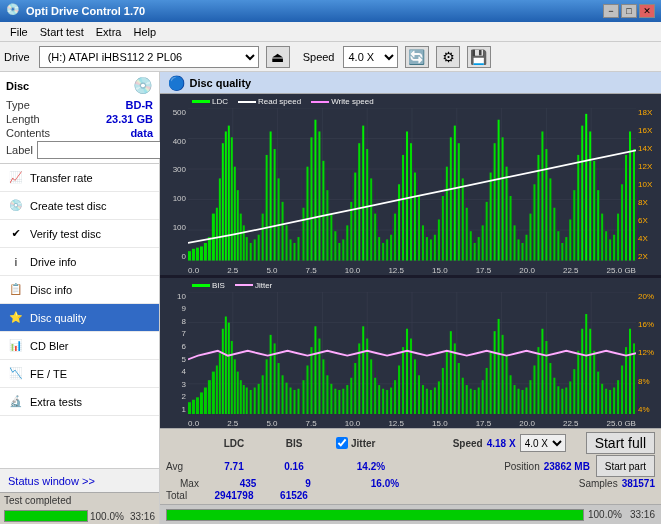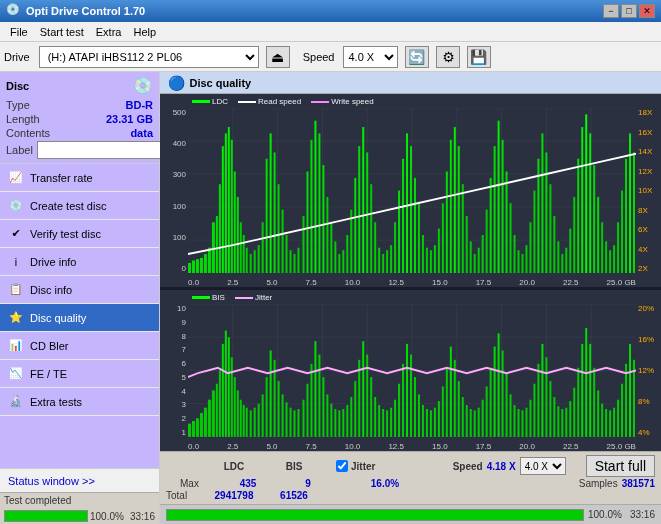--- a/index.html
+++ b/index.html
@@ -46,21 +46,21 @@
     .icon-btn {
       width: 24px; height: 22px; background: #e0e0e0; border: 1px solid #888;
       cursor: pointer; display: flex; align-items: center; justify-content: center; font-size: 14px;
     }
     
     
     .main-content { display: flex; height: calc(524px - 22px - 20px - 30px); }
     
     
     .sidebar {
-      width: 160px; background: #c4b5fd; border-right: 1px solid #ccc;
+      width: 160px; background: #ffffff; border-right: 1px solid #ccc;
       display: flex; flex-direction: column; flex-shrink: 0;
     }
     .disc-section {
       padding: 4px 6px; border-bottom: 1px solid #ccc;
     }
     .disc-header {
       display: flex; align-items: center; justify-content: space-between;
       margin-bottom: 4px;
     }
     .disc-title { font-weight: bold; font-size: 11px; }
@@ -626,20 +626,31 @@
         <div style="margin-left:auto; display:flex; align-items:center; gap:4px;">
           <span style="font-size:10px; font-weight:bold; color:#333;">Speed</span>
           <span style="font-size:10px; color:#0000cc; font-weight:bold;">4.18 X</span>
           <select style="height:18px; font-size:10px; border:1px solid #888;">
             <option>4.0 X</option>
           </select>
         </div>
         <button style="height:22px; padding:1px 8px; font-size:14px; background:#e0e0e0; border:1px solid #888; cursor:pointer; margin-left:20px;">Start full</button>
       </div>
 
+      <div style="display:flex; align-items:center; margin-bottom:1px;">
+        <div style="width:38px; font-size:10px; color:#333;">Avg</div>
+        <div style="width:60px; text-align:center; font-size:10px; color:#0000cc; font-weight:bold;">7.71</div>
+        <div style="width:60px; text-align:center; font-size:10px; color:#0000cc; font-weight:bold;">0.16</div>
+        <div style="margin-left:12px; width:70px; text-align:center; font-size:10px; color:#0000cc; font-weight:bold;">14.2%</div>
+        <div style="margin-left:auto; display:flex; align-items:center; gap:4px; font-size:10px;">
+          <span style="color:#333;">Position</span>
+          <span style="color:#0000cc; font-weight:bold;">23862 MB</span>
+        </div>
+        <button style="height:22px; padding:1px 8px; font-size:10px; background:#e0e0e0; border:1px solid #888; cursor:pointer; margin-left:6px;">Start part</button>
+      </div>
 
       <div style="display:flex; align-items:center; margin-bottom:1px;padding-left:14px;">
         <div style="width:38px; font-size:10px; color:#333;">Max</div>
         <div style="width:60px; text-align:center; font-size:10px; color:#0000cc; font-weight:bold;">435</div>
         <div style="width:60px; text-align:center; font-size:10px; color:#0000cc; font-weight:bold;">9</div>
         <div style="margin-left:12px; width:70px; text-align:center; font-size:10px; color:#0000cc; font-weight:bold;">16.0%</div>
         <div style="margin-left:auto; display:flex; align-items:center; gap:4px; font-size:10px;">
           <span style="color:#333;">Samples</span>
           <span style="color:#0000cc; font-weight:bold;">381571</span>
         </div>

